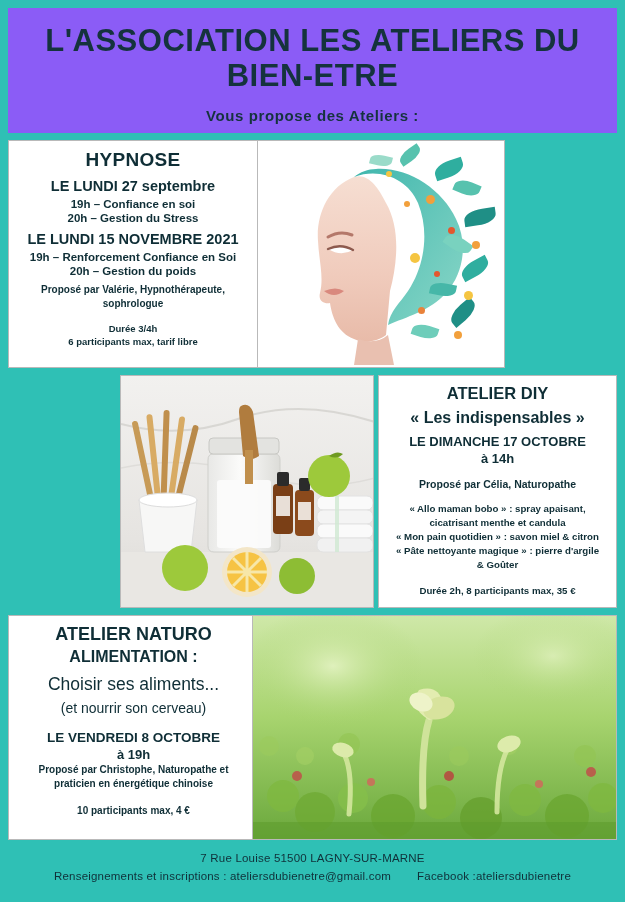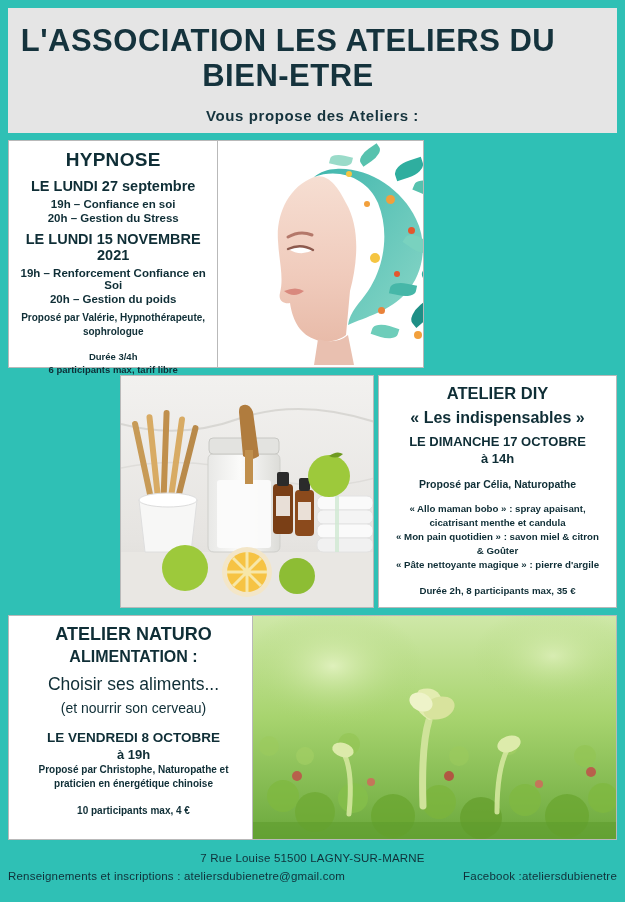--- a/index.html
+++ b/index.html
@@ -14,23 +14,24 @@
     width: 625px; height: 902px;
     background: #2fc0b5;
     overflow: hidden;
   }
 
   
   .header {
     position: absolute;
     left: 8px; top: 8px;
     width: 609px; height: 125px;
-    background: #e5e5e5;
+    background: #8b5cf6;
     display: flex;
     flex-direction: column;
+    align-items: center;
     justify-content: flex-start;
     padding-top: 16px;
   }
   .header-title {
     color: #15333d;
     font-weight: bold;
     font-size: 31px;
     line-height: 1.12;
     letter-spacing: 0.5px;
     text-align: center;
@@ -52,21 +53,21 @@
     border: 1px solid #b9b9b9;
   }
   .teal-block {
     position: absolute;
     background: #2fc0b5;
   }
 
   
   .p-hypnose {
     left: 8px; top: 140px;
-    width: 416px; height: 228px;
+    width: 497px; height: 228px;
     display: flex;
   }
   .hyp-text {
     width: 248px;
     padding: 8px 6px 4px 6px;
     text-align: center;
     color: #0f2e36;
   }
   .hyp-title {
     font-size: 19px; font-weight: bold; letter-spacing: .3px;
@@ -148,21 +149,21 @@
     left: 8px; top: 848px;
     width: 609px; height: 46px;
     background: #2fc0b5;
     color: #103039;
     text-align: center;
     padding-top: 4px;
   }
   .footer-addr { font-size: 11.5px; letter-spacing: .2px; }
   .footer-contact {
     font-size: 11.5px; margin-top: 6px; letter-spacing: .2px;
-    display: flex; justify-content: space-between; gap: 26px;
+    display: flex; justify-content: center; gap: 26px;
   }
 
   
   .face-wrap { position: absolute; inset: 0; background: #fff; }
   .leafdot { position: absolute; border-radius: 50%; }
   .leaf { position: absolute; border-radius: 60% 0 60% 0; }
 
   
   .diy-scene { position: absolute; inset: 0; background: linear-gradient(#efefef, #e4e4e4); }
 
@@ -331,22 +332,22 @@
   <div class="panel p-diy">
     <div class="diy-title">ATELIER DIY</div>
     <div class="diy-sub">« Les indispensables »</div>
     <div class="diy-date">LE DIMANCHE 17 OCTOBRE</div>
     <div class="diy-hour">à 14h</div>
     <div class="diy-by">Proposé par Célia, Naturopathe</div>
     <div class="diy-items">
       <div class="diy-item">« Allo maman bobo » : spray apaisant,</div>
       <div class="diy-item">cicatrisant menthe et candula</div>
       <div class="diy-item">« Mon pain quotidien » : savon miel &amp; citron</div>
+      <div class="diy-item">« Pâte nettoyante magique » : pierre d'argile</div>
       <div class="diy-item">&amp; Goûter</div>
-      <div class="diy-item">« Pâte nettoyante magique » : pierre d'argile</div>
     </div>
     <div class="diy-foot">Durée 2h, 8 participants max, 35 €</div>
   </div>
 
   <div class="panel p-naturo">
     <div class="nat-text">
       <div class="nat-t1">ATELIER NATURO</div>
       <div class="nat-t2">ALIMENTATION :</div>
       <div class="nat-t3">Choisir ses aliments...</div>
       <div class="nat-t4">(et nourrir son cerveau)</div>

